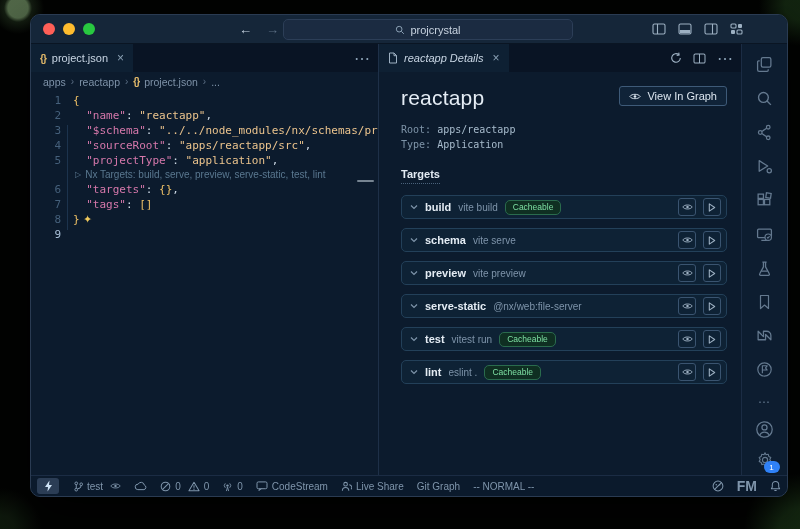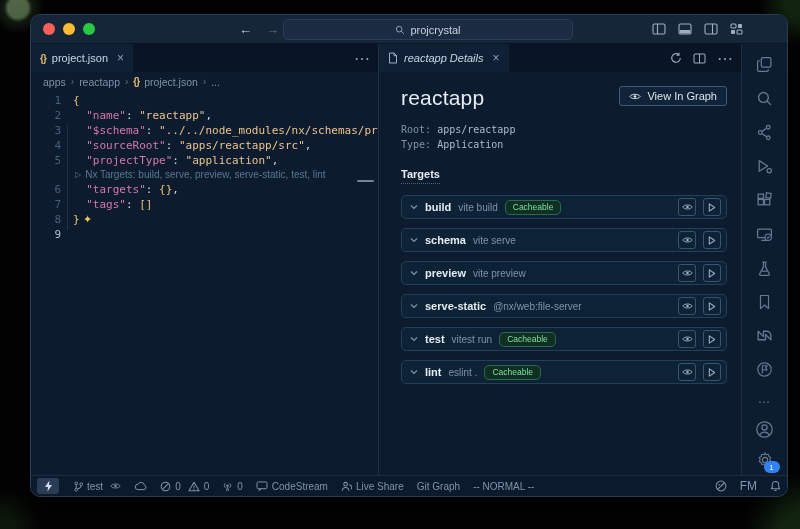--- a/index.html
+++ b/index.html
@@ -77,21 +77,21 @@
   .ab-bottom{margin-top:auto;display:flex;flex-direction:column;gap:12px;align-items:center;padding-bottom:2px;}
   .ab-icon{position:relative;display:flex;cursor:pointer;}
   .ab-badge{position:absolute;right:-6px;bottom:-4px;min-width:12px;height:12px;border-radius:7px;background:#2f81f7;color:#fff;
     font-size:8px;display:flex;align-items:center;justify-content:center;padding:0 2px;}
   
   .statusbar{height:20px;flex:0 0 20px;background:#0b1a2c;border-top:1px solid #1b2c44;display:flex;align-items:center;
     color:#7f95ab;font-size:10px;padding:0 6px;gap:13px;}
   .sb-item{display:flex;align-items:center;gap:4px;cursor:pointer;white-space:nowrap;}
   .sb-remote{background:#2b3d55;border-radius:3px;height:16px;width:22px;display:flex;align-items:center;justify-content:center;margin-right:2px;}
   .sb-right{margin-left:auto;display:flex;align-items:center;gap:13px;}
-  .fm{font-size:12px;letter-spacing:0;font-weight:normal;color:#7f95ab;}
+  .fm{font-size:14px;letter-spacing:0;font-weight:bold;color:#7f95ab;}
   svg{flex:0 0 auto;}
 </style>
 </head>
 <body>
 
 <div class="window">
 
   <div class="titlebar">
     <div class="lights">
       <span class="light" style="background:#ff5f57"></span>

